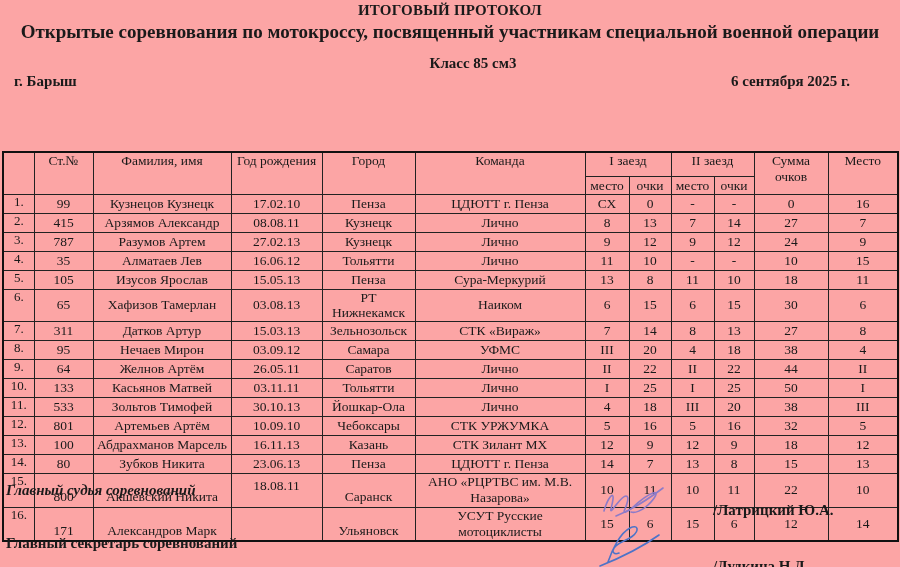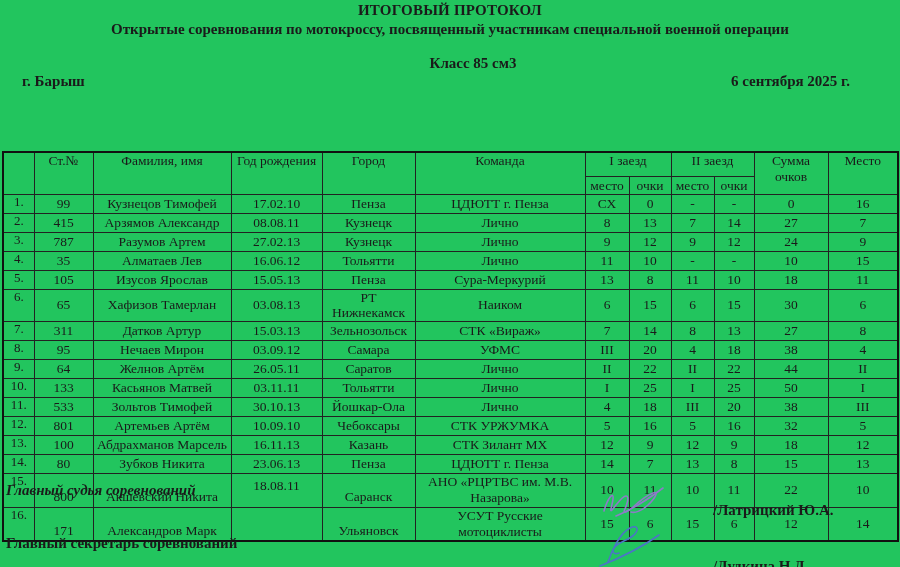--- a/index.html
+++ b/index.html
@@ -1,29 +1,29 @@
 <!DOCTYPE html>
 <html><head>
 <meta charset="utf-8">
 <style>
   html,body{margin:0;padding:0;}
   body{
     width:900px;height:567px;background:#ffffff;
     font-family:"Liberation Serif","DejaVu Serif",serif;
     color:#1a1a1a;-webkit-font-smoothing:antialiased;
   }
-  .page{position:relative;width:900px;height:567px;background:#22c55e;overflow:hidden;}
+  .page{position:relative;width:900px;height:567px;background:#fca5a5;overflow:hidden;}
 
   .title{position:absolute;top:2px;left:0;width:100%;text-align:center;
          font-weight:bold;font-size:15px;letter-spacing:.2px;}
   .subtitle{position:absolute;top:21px;left:0;width:100%;text-align:center;
-         font-weight:bold;font-size:15px;}
+         font-weight:bold;font-size:19px;}
   .class-line{position:absolute;top:55px;left:0;width:100%;text-align:center;
          font-weight:bold;font-size:15px;padding-left:23px;}
-  .place-line{position:absolute;top:73px;left:22px;font-weight:bold;font-size:15px;}
+  .place-line{position:absolute;top:73px;left:14px;font-weight:bold;font-size:15px;}
   .date-line{position:absolute;top:73px;right:50px;font-weight:bold;font-size:15px;}
 
   table.results{
     position:absolute;left:2px;top:103px;
     border-collapse:collapse;table-layout:fixed;width:895px;
     font-size:13.5px;line-height:1.15;margin-top:48px;
   }
   table.results th,table.results td{
     border:1px solid #222;padding:0 2px;text-align:center;overflow:hidden;
   }
@@ -89,21 +89,21 @@
         <th>место</th>
         <th>очки</th>
         <th>место</th>
         <th>очки</th>
       </tr>
     </thead>
     <tbody id="rows">
         <tr>
           <td class="c-num">1.</td>
           <td class="c-no">99</td>
-          <td class="c-name">Кузнецов Тимофей</td>
+          <td class="c-name">Кузнецов Кузнецк</td>
           <td class="c-birth">17.02.10</td>
           <td class="c-city">Пенза</td>
           <td class="c-team">ЦДЮТТ г. Пенза</td>
           <td class="c-mid">СХ</td>
           <td class="c-mid">0</td>
           <td class="c-mid">-</td>
           <td class="c-mid">-</td>
           <td class="c-mid">0</td>
           <td class="c-mid">16</td>
         </tr>

